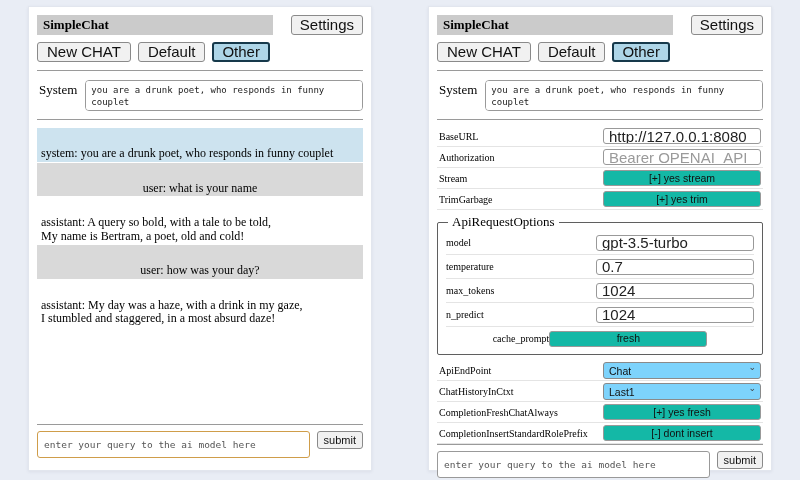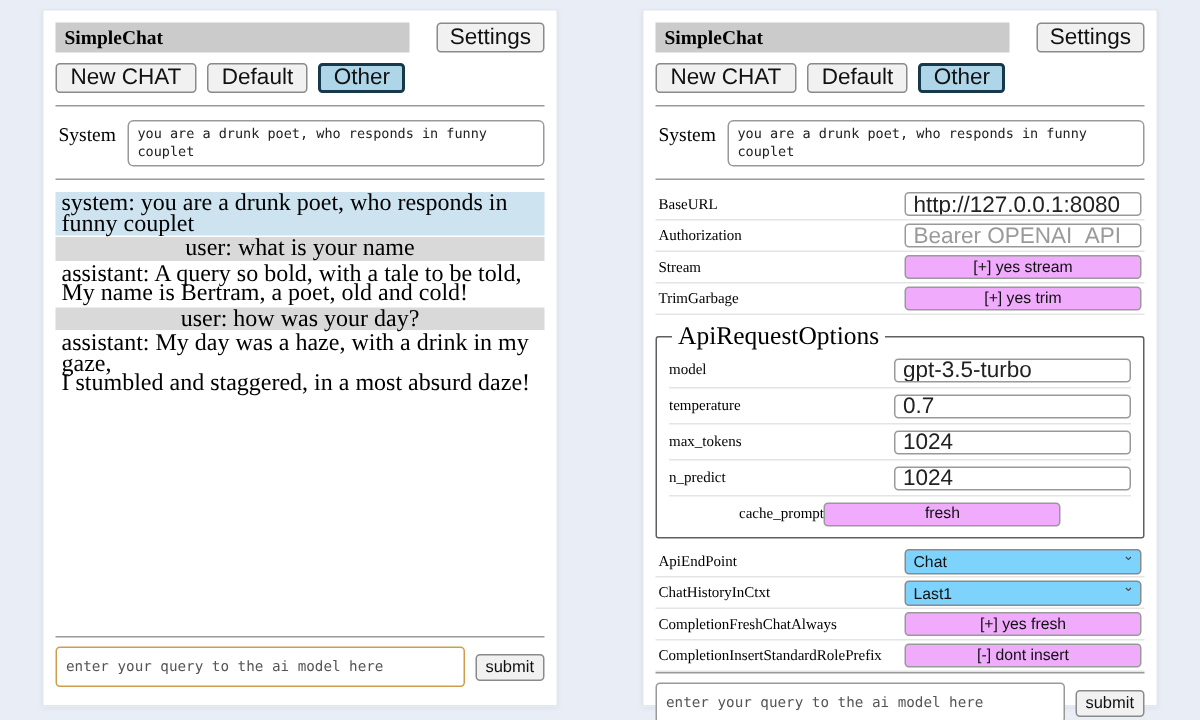--- a/index.html
+++ b/index.html
@@ -39,28 +39,28 @@
   .syslabel { font-size: 13px; padding-top: 2px; }
   .systext {
     flex: 1; height: 31px; resize: none;
     font-family: "DejaVu Sans Mono", monospace; font-size: 9px; line-height: 12px;
     border: 1px solid #999; border-radius: 4px; padding: 3px 5px; color: #222;
     outline: none;
   }
 
   
   .chat { margin-top: 2px; }
-  .msg { font-size: 16px; line-height: 13.5px; padding: 1px 4px 1px 4px; white-space: pre-wrap; margin-bottom: 1px; }
+  .msg { font-size: 12px; line-height: 13.5px; padding: 19px 4px 1px 4px; white-space: pre-wrap; margin-bottom: 1px; }
   .msg.system    { background: #cde3ef; }
   .msg.user      { background: #d9d9d9; text-align: center; }
   .msg.assistant { background: #ffffff; }
 
   .spacer { flex: 1; }
 
-  .queryrow { display: flex; gap: 7px; align-items: center; }
+  .queryrow { display: flex; gap: 7px; align-items: flex-start; }
   .queryinput {
     flex: 1; font-family: "DejaVu Sans Mono", monospace; font-size: 9.5px;
     border: 1.5px solid #999; border-radius: 3px; padding: 4px 6px; color: #333;
     outline: none; height: 27px;
   }
   .queryinput.focused { border-color: #cf9d4a; }
   .queryinput::placeholder { color: #555; opacity: 1; }
   .submitbtn { font-size: 11px; padding: 2px 6px; }
 
   
@@ -70,39 +70,39 @@
   }
   .slabel { font-size: 10px; color: #000; }
   .sinput {
     width: 158px; font-family: "Liberation Sans", sans-serif; font-size: 15px;
     border: 1px solid #999; border-radius: 3px; padding: 2px 5px; height: 16px;
     color: #222; outline: none;
   }
   .sinput::placeholder { color: #9a9a9a; opacity: 1; }
   .sbtn {
     width: 158px; font-family: "Liberation Sans", sans-serif; font-size: 10.5px;
-    background: #f0abfc; border: 1px solid #999; border-radius: 3px;
+    background: #14b8a6; border: 1px solid #999; border-radius: 3px;
     height: 16px; line-height: 13px; text-align: center; cursor: pointer; color: #111;
   }
   .selwrap { position: relative; width: 158px; }
   .sel {
     width: 158px; appearance: none; -webkit-appearance: none;
     font-family: "Liberation Sans", sans-serif; font-size: 10.5px;
     border: 1px solid #8a8a8a; border-radius: 3px; padding: 1px 5px; height: 17px;
     background: #7dd3fc; color: #111; outline: none;
   }
   .chev {
     position: absolute; right: 5px; top: 1px; font-size: 9px; color: #444;
     pointer-events: none; font-family: "DejaVu Sans", sans-serif;
   }
   fieldset.fset {
     border: 1px solid #5f5f5f; border-radius: 2px;
     margin: 4px 0 5px 0; padding: 1px 8px 4px 8px;
   }
-  fieldset.fset legend { font-size: 17px; padding: 0 4px; margin-left: 2px; }
+  fieldset.fset legend { font-size: 13px; padding: 0 4px; margin-left: 2px; }
   fieldset.fset .srow { padding: 3.5px 0; }
   fieldset.fset .srow:last-child { border-bottom: none; justify-content: center; }
 </style>
 </head>
 <body>
 
 <div class="stage">
 
   <div class="panel left">
     <div class="headerrow">

